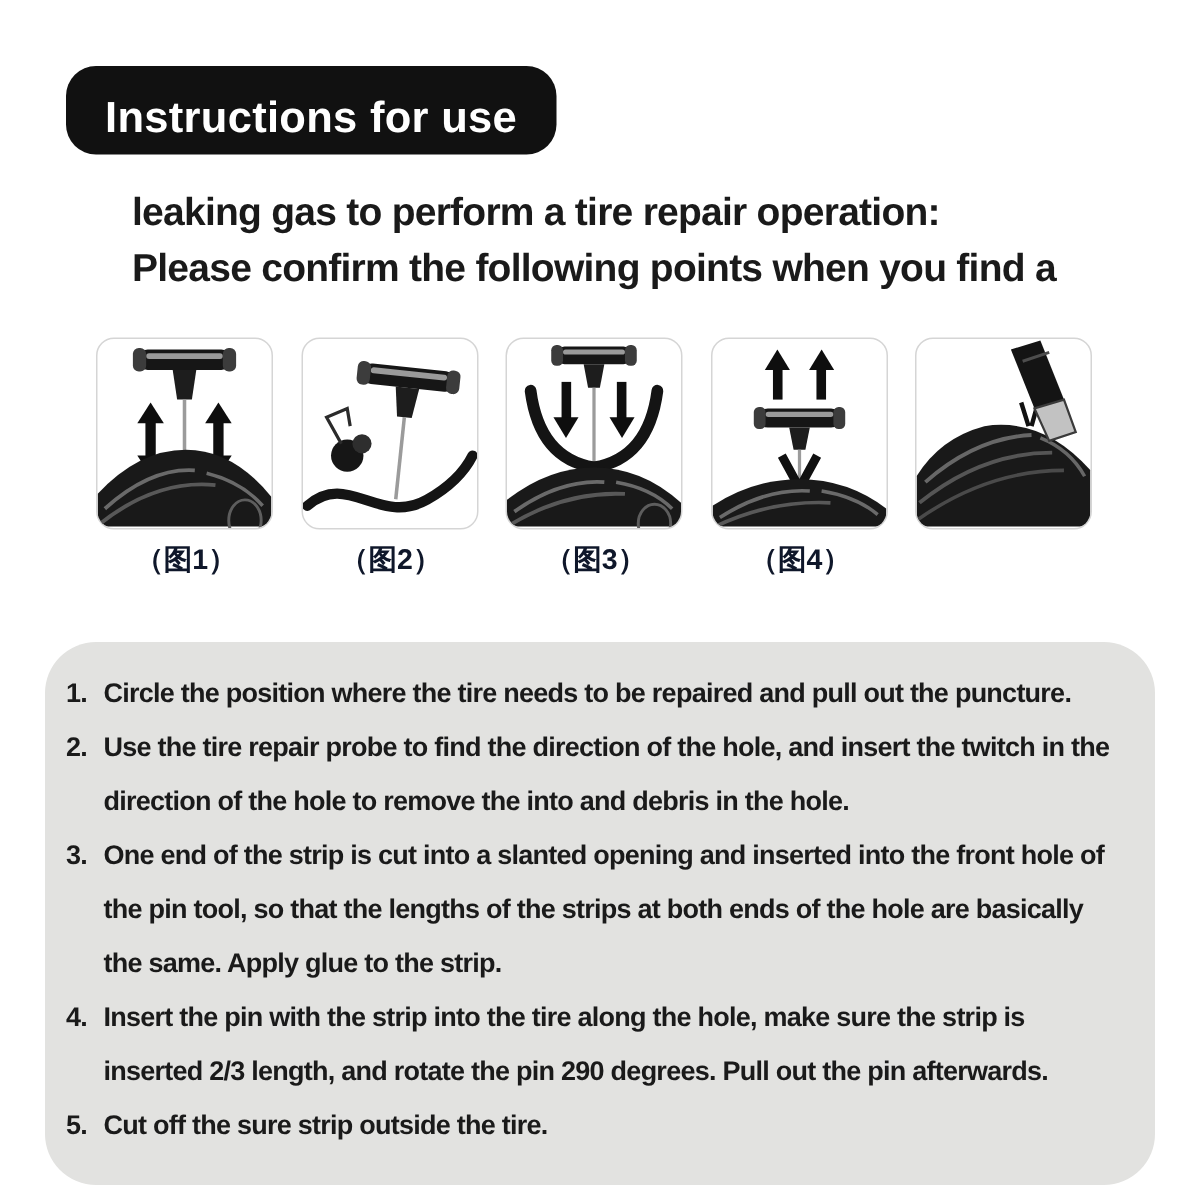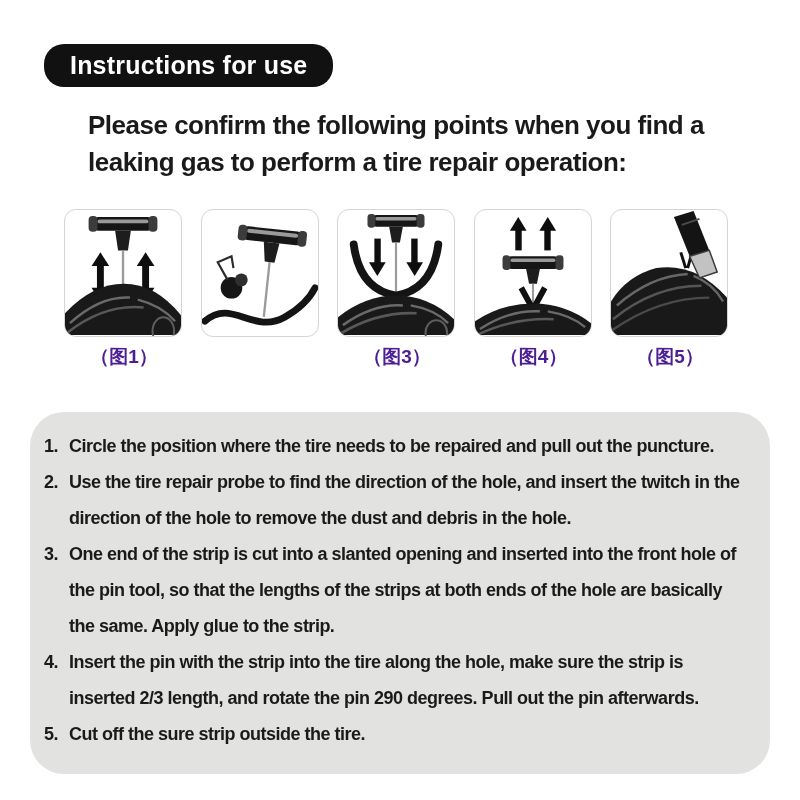--- a/index.html
+++ b/index.html
@@ -1,51 +1,51 @@
 <!DOCTYPE html>
 <html><head>
 <meta charset="utf-8">
 <style>
   html,body{margin:0;padding:0;background:#ffffff;}
   body{width:800px;height:800px;font-family:"Liberation Sans",sans-serif;color:#1a1a1a;overflow:hidden;}
   .page{position:relative;width:800px;height:800px;background:#fff;}
 
   .title-pill{display:inline-block;margin:44px 0 0 44px;background:#111111;color:#ffffff;
-    border-radius:20px;padding:7px 26px 7px;font-size:25px;font-weight:bold;letter-spacing:.2px;}
+    border-radius:20px;padding:19px 26px 7px;font-size:29px;font-weight:bold;letter-spacing:.2px;}
 
   .heading{margin:20px 0 0 88px;font-size:26px;font-weight:bold;line-height:37px;
     letter-spacing:-.5px;white-space:nowrap;}
 
   .figures{display:flex;justify-content:space-between;margin:28px 70px 0 64px;}
   .fig{margin:0;width:120px;}
   .fig-frame{width:118px;height:128px;border:1px solid #d5d5d5;border-radius:12px;
     background:#fff;box-sizing:border-box;overflow:hidden;}
   .fig-frame svg{display:block;width:100%;height:100%;}
-  figcaption{text-align:center;font-size:19px;font-weight:bold;margin-top:7px;color:#4c1d95;}
+  figcaption{text-align:center;font-size:19px;font-weight:bold;margin-top:7px;color:#0f172a;}
 
   .instructions{margin:42px 30px 0;background:#e2e2e0;border-radius:34px;
     padding:16px 18px 22px 14px;box-sizing:border-box;min-height:345px;}
   .instructions ol{list-style:none;margin:0;padding:0;font-size:18px;font-weight:bold;
     line-height:36px;letter-spacing:-.5px;}
   .instructions li{display:flex;}
   .instructions .num{width:25px;flex:none;}
   .instructions .txt{flex:1;}
 </style>
 </head>
 <body>
 
 <div class="page">
 
   <div class="title-pill">
     <span>Instructions for use</span>
   </div>
 
   <div class="heading">
+    <div>leaking gas to perform a tire repair operation:</div>
     <div>Please confirm the following points when you find a</div>
-    <div>leaking gas to perform a tire repair operation:</div>
   </div>
 
   <div class="figures">
 
     <figure class="fig">
       <div class="fig-frame">
         <svg viewBox="0 0 118 126">
           <g>
             <rect x="27" y="6" width="64" height="14" rx="7" fill="#161616"></rect>
             <rect x="33" y="8.5" width="52" height="4" rx="2" fill="#9a9a9a"></rect>
@@ -90,20 +90,21 @@
           <g>
             <path d="M3 112 C30 88 52 126 84 108 C100 99 110 88 115 78" stroke="#141414" stroke-width="7" fill="none" stroke-linecap="round"></path>
           </g>
           <g>
             <circle cx="30" cy="78" r="11" fill="#161616"></circle>
             <circle cx="40" cy="70" r="6.5" fill="#2e2e2e"></circle>
             <path d="M26 70 L16 52 L30 46 L32 58" fill="none" stroke="#2b2b2b" stroke-width="2.2"></path>
           </g>
         </svg>
       </div>
+      <figcaption>（图2）</figcaption>
     </figure>
 
     <figure class="fig">
       <div class="fig-frame">
         <svg viewBox="0 0 118 126">
           <g>
             <rect x="33" y="4" width="52" height="12" rx="6" fill="#161616"></rect>
             <rect x="38" y="6" width="42" height="3.5" rx="1.75" fill="#9a9a9a"></rect>
             <rect x="30" y="3" width="8" height="14" rx="3.5" fill="#3c3c3c"></rect>
             <rect x="80" y="3" width="8" height="14" rx="3.5" fill="#3c3c3c"></rect>
@@ -179,34 +180,33 @@
           <g>
             <path d="M71 42 L76 58 M83 40 L78 58" stroke="#111111" stroke-width="3" fill="none"></path>
           </g>
           <g>
             <polygon points="64,6 84,0 100,40 80,46" fill="#141414"></polygon>
             <polygon points="80,46 100,40 108,62 90,68" fill="#c2c2c2" stroke="#3a3a3a" stroke-width="1.5"></polygon>
             <line x1="72" y1="14" x2="90" y2="8" stroke="#4d4d4d" stroke-width="2"></line>
           </g>
         </svg>
       </div>
-      <figcaption>（图5）</figcaption>
     </figure>
 
   </div>
 
   <div class="instructions">
     <ol>
       <li>
         <span class="num">1.</span>
         <span class="txt">Circle the position where the tire needs to be repaired and pull out the puncture.</span>
       </li>
       <li>
         <span class="num">2.</span>
-        <span class="txt">Use the tire repair probe to find the direction of the hole, and insert the twitch in the direction of the hole to remove the dust and debris in the hole.</span>
+        <span class="txt">Use the tire repair probe to find the direction of the hole, and insert the twitch in the direction of the hole to remove the into and debris in the hole.</span>
       </li>
       <li>
         <span class="num">3.</span>
         <span class="txt">One end of the strip is cut into a slanted opening and inserted into the front hole of the pin tool, so that the lengths of the strips at both ends of the hole are basically the same. Apply glue to the strip.</span>
       </li>
       <li>
         <span class="num">4.</span>
         <span class="txt">Insert the pin with the strip into the tire along the hole, make sure the strip is inserted 2/3 length, and rotate the pin 290 degrees. Pull out the pin afterwards.</span>
       </li>
       <li>

